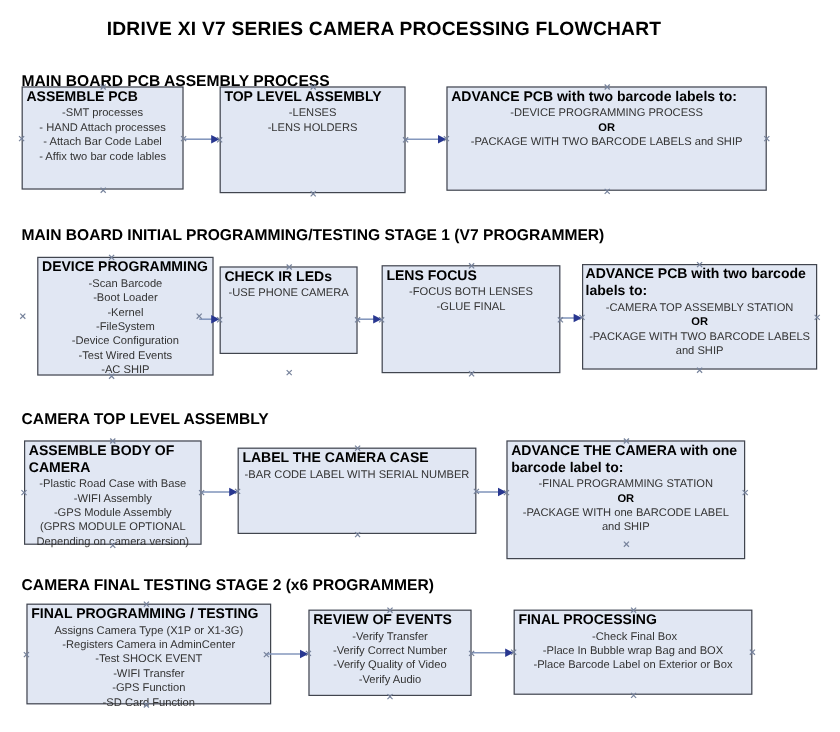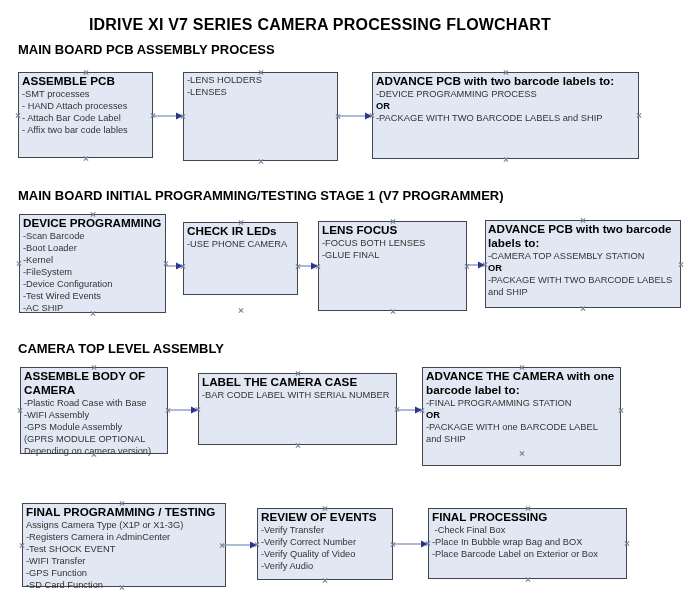--- a/index.html
+++ b/index.html
@@ -14,65 +14,66 @@
   .sh{
     position:absolute;left:18px;font-size:13px;font-weight:bold;white-space:nowrap;line-height:15px;
   }
   .fbox{
     position:absolute;box-sizing:border-box;
     background:var(--box_fill,#e1e7f3);
     border:1.5px solid var(--box_border,#41454e);
     padding:1px 3px 0 3px;z-index:1;
   }
   .bt{font-size:11.7px;font-weight:bold;line-height:14px;white-space:pre-wrap;}
-  .bl{font-size:9.3px;line-height:12px;color:var(--body_text,#333);white-space:pre-wrap;}
+  .bl{font-size:9.3px;line-height:12px;color:var(--body_text,#333);white-space:pre-wrap;text-align:center;}
   .bl.b{font-weight:bold;color:#000;}
   #arrows{position:absolute;left:0;top:0;z-index:5;pointer-events:none;}
   #arrows line{stroke:var(--arrow_line,#8497bd);stroke-width:1.3;}
   #arrows polygon{fill:var(--arrow_head,#283790);}
   .xmark{position:absolute;width:6px;height:6px;z-index:6;pointer-events:none;}
   .xmark::before,.xmark::after{
     content:"";position:absolute;left:0;top:2.5px;width:6px;height:1px;
     background:var(--connection_marker,#76829b);
   }
   .xmark::before{transform:rotate(45deg);}
   .xmark::after{transform:rotate(-45deg);}
 </style>
 </head>
 <body>
 
 <div id="stage">
 
   <div class="title">IDRIVE XI V7 SERIES CAMERA PROCESSING FLOWCHART</div>
 
-  <div class="sh" style="top:42px">MAIN BOARD PCB ASSEMBLY PROCESS</div>
+  <div class="sh" style="top:60px">MAIN BOARD PCB ASSEMBLY PROCESS</div>
 
   <div class="fbox" style="left:18px;top:72px;width:135px;height:86px">
     <div class="bt">ASSEMBLE PCB</div>
     <div class="bl">-SMT processes</div>
     <div class="bl">- HAND Attach processes</div>
     <div class="bl">- Attach Bar Code Label</div>
     <div class="bl">- Affix two bar code lables</div>
   </div>
 
   <div class="fbox" style="left:183px;top:72px;width:155px;height:89px">
+    <div class="bt">TOP LEVEL ASSEMBLY</div>
+    <div class="bl">-LENSES</div>
     <div class="bl">-LENS HOLDERS</div>
-    <div class="bl">-LENSES</div>
   </div>
 
   <div class="fbox" style="left:372px;top:72px;width:267px;height:87px">
     <div class="bt">ADVANCE PCB with two barcode labels to:</div>
     <div class="bl">-DEVICE PROGRAMMING PROCESS</div>
     <div class="bl b">OR</div>
     <div class="bl">-PACKAGE WITH TWO BARCODE LABELS and SHIP</div>
   </div>
 
   <div class="sh" style="top:188px">MAIN BOARD INITIAL PROGRAMMING/TESTING STAGE 1 (V7 PROGRAMMER)</div>
 
-  <div class="fbox" style="left:19px;top:214px;width:147px;height:99px">
+  <div class="fbox" style="left:31px;top:214px;width:147px;height:99px">
     <div class="bt">DEVICE PROGRAMMING</div>
     <div class="bl">-Scan Barcode</div>
     <div class="bl">-Boot Loader</div>
     <div class="bl">-Kernel</div>
     <div class="bl">-FileSystem</div>
     <div class="bl">-Device Configuration</div>
     <div class="bl">-Test Wired Events</div>
     <div class="bl">-AC SHIP</div>
   </div>
 
@@ -112,20 +113,21 @@
   </div>
 
   <div class="fbox" style="left:422px;top:367px;width:199px;height:99px">
     <div class="bt">ADVANCE THE CAMERA with one barcode label to:</div>
     <div class="bl">-FINAL PROGRAMMING STATION</div>
     <div class="bl b">OR</div>
     <div class="bl">-PACKAGE WITH one BARCODE LABEL</div>
     <div class="bl">and SHIP</div>
   </div>
 
+  <div class="sh" style="top:480px">CAMERA FINAL TESTING STAGE 2 (x6 PROGRAMMER)</div>
 
   <div class="fbox" style="left:22px;top:503px;width:204px;height:84px">
     <div class="bt">FINAL PROGRAMMING / TESTING</div>
     <div class="bl">Assigns Camera Type (X1P or X1-3G)</div>
     <div class="bl">-Registers Camera in AdminCenter</div>
     <div class="bl">-Test SHOCK EVENT</div>
     <div class="bl">-WIFI Transfer</div>
     <div class="bl">-GPS Function</div>
     <div class="bl">-SD Card Function</div>
   </div>

